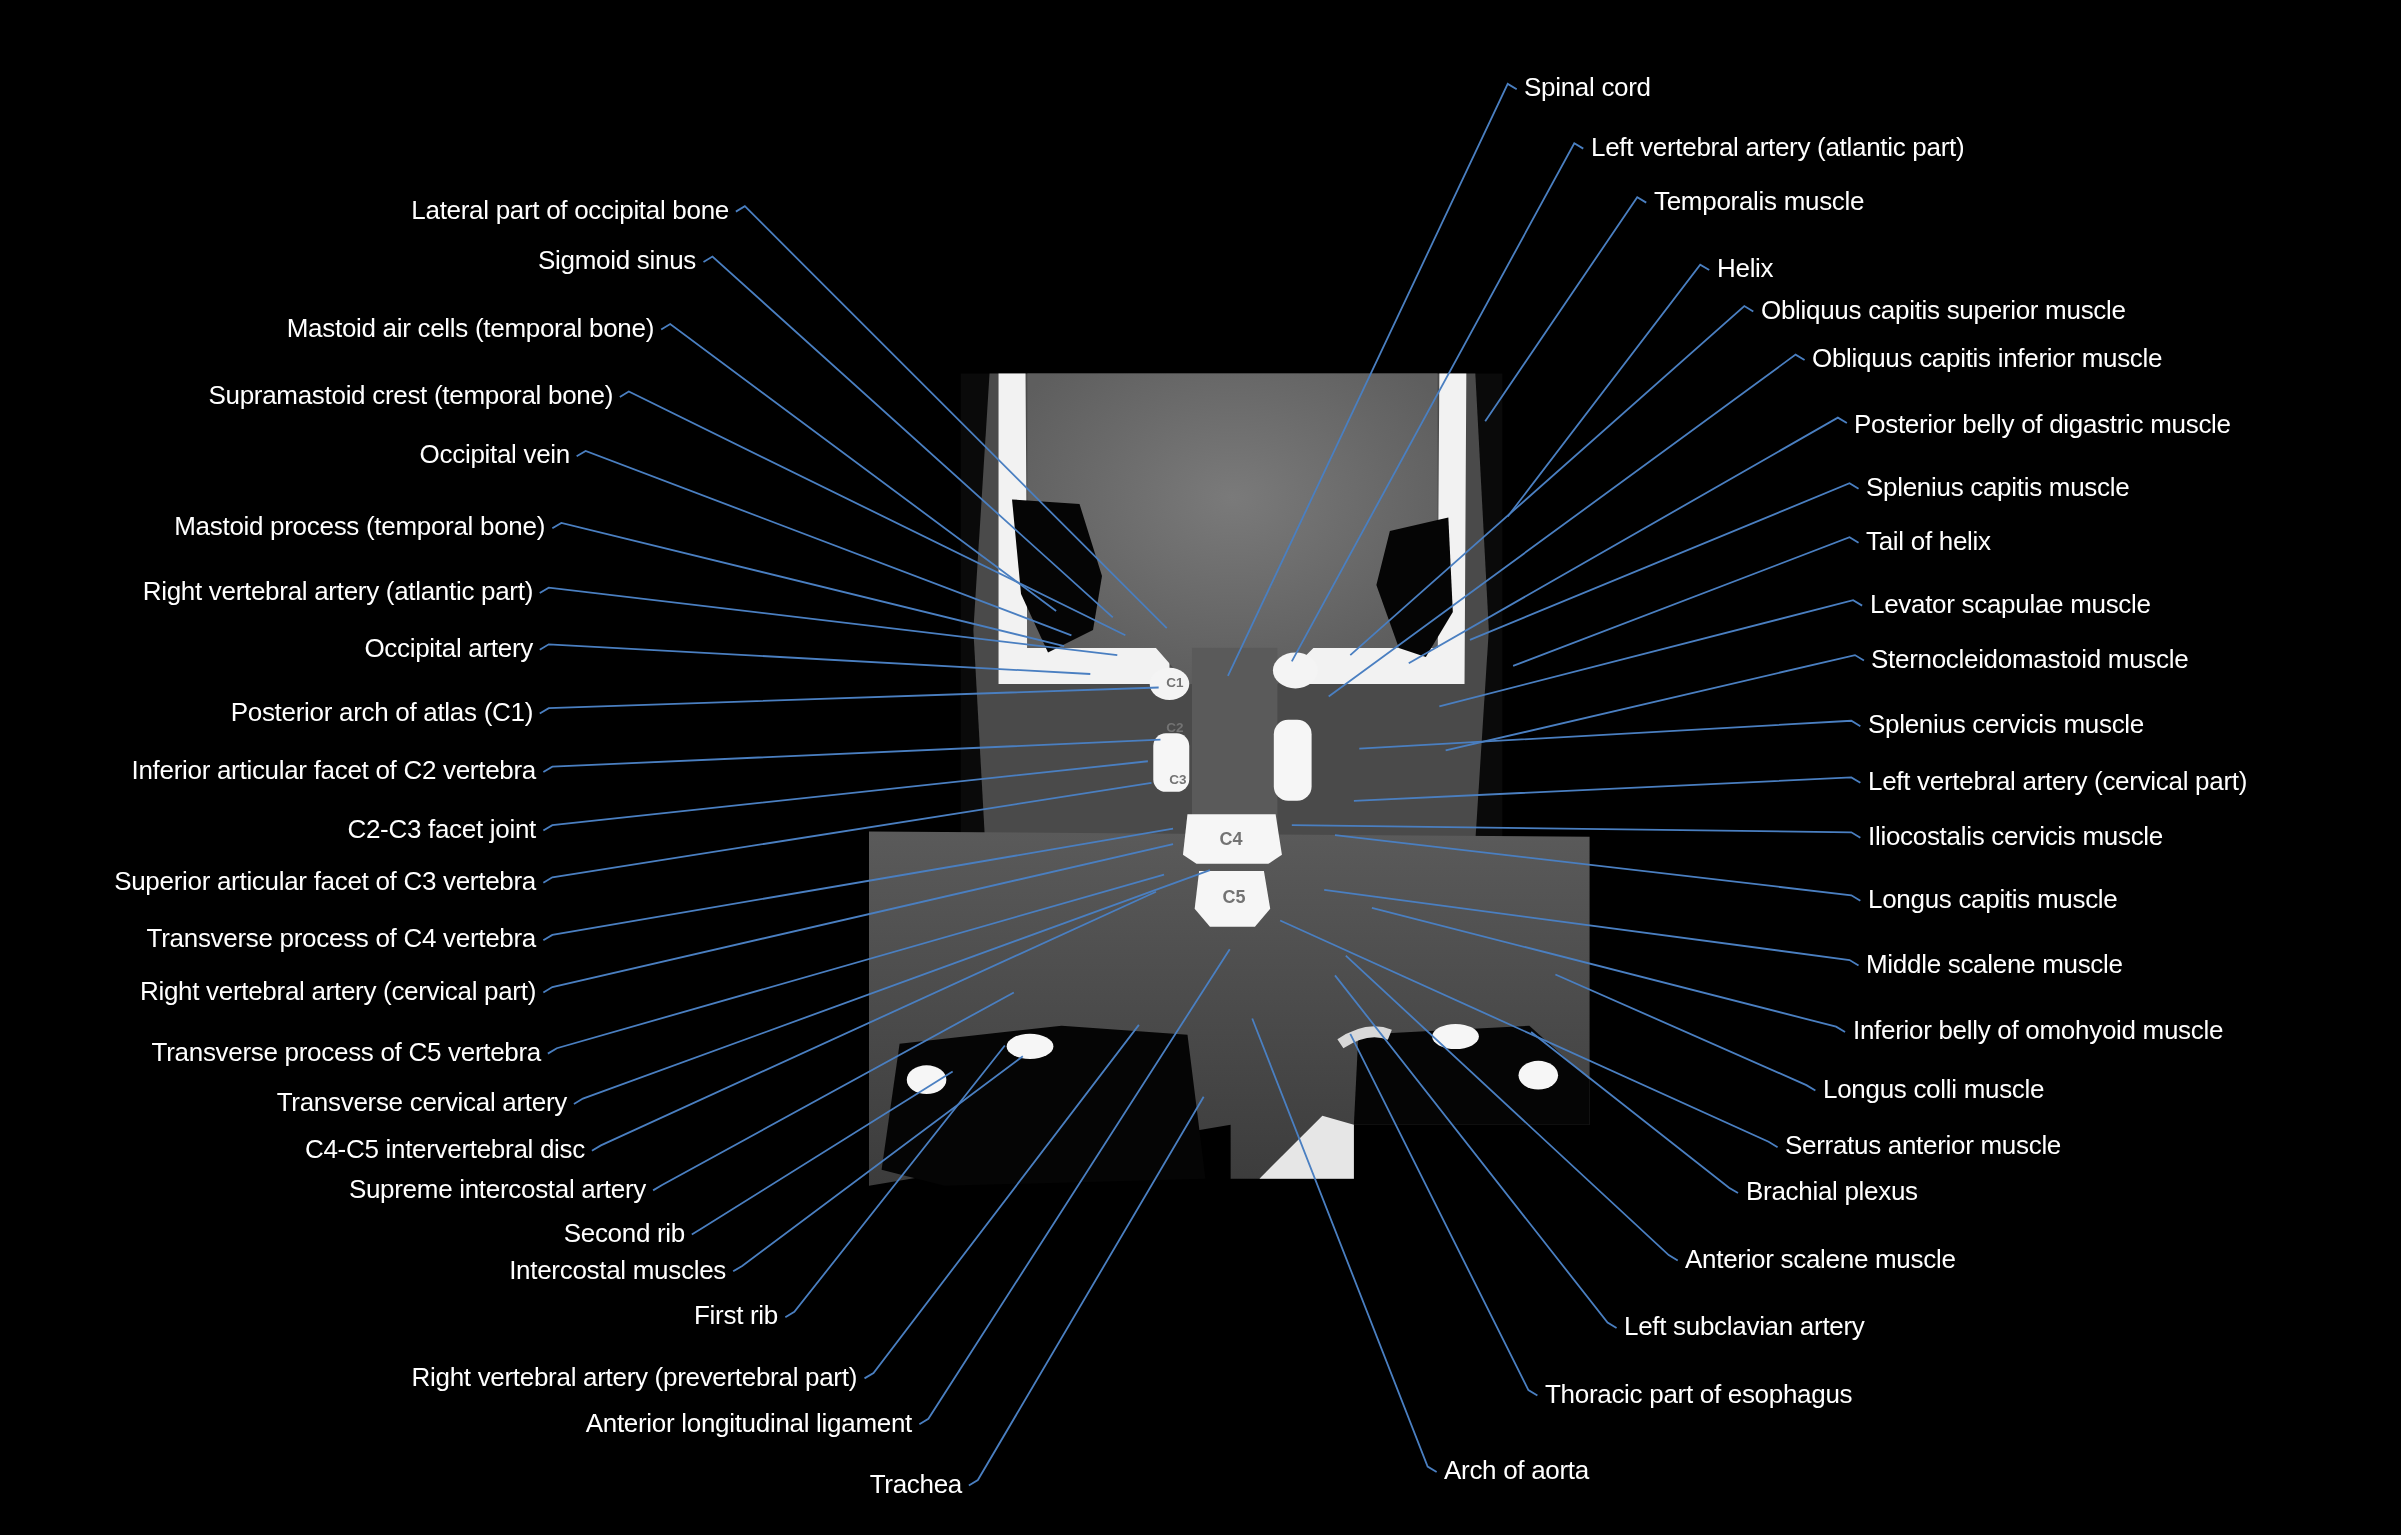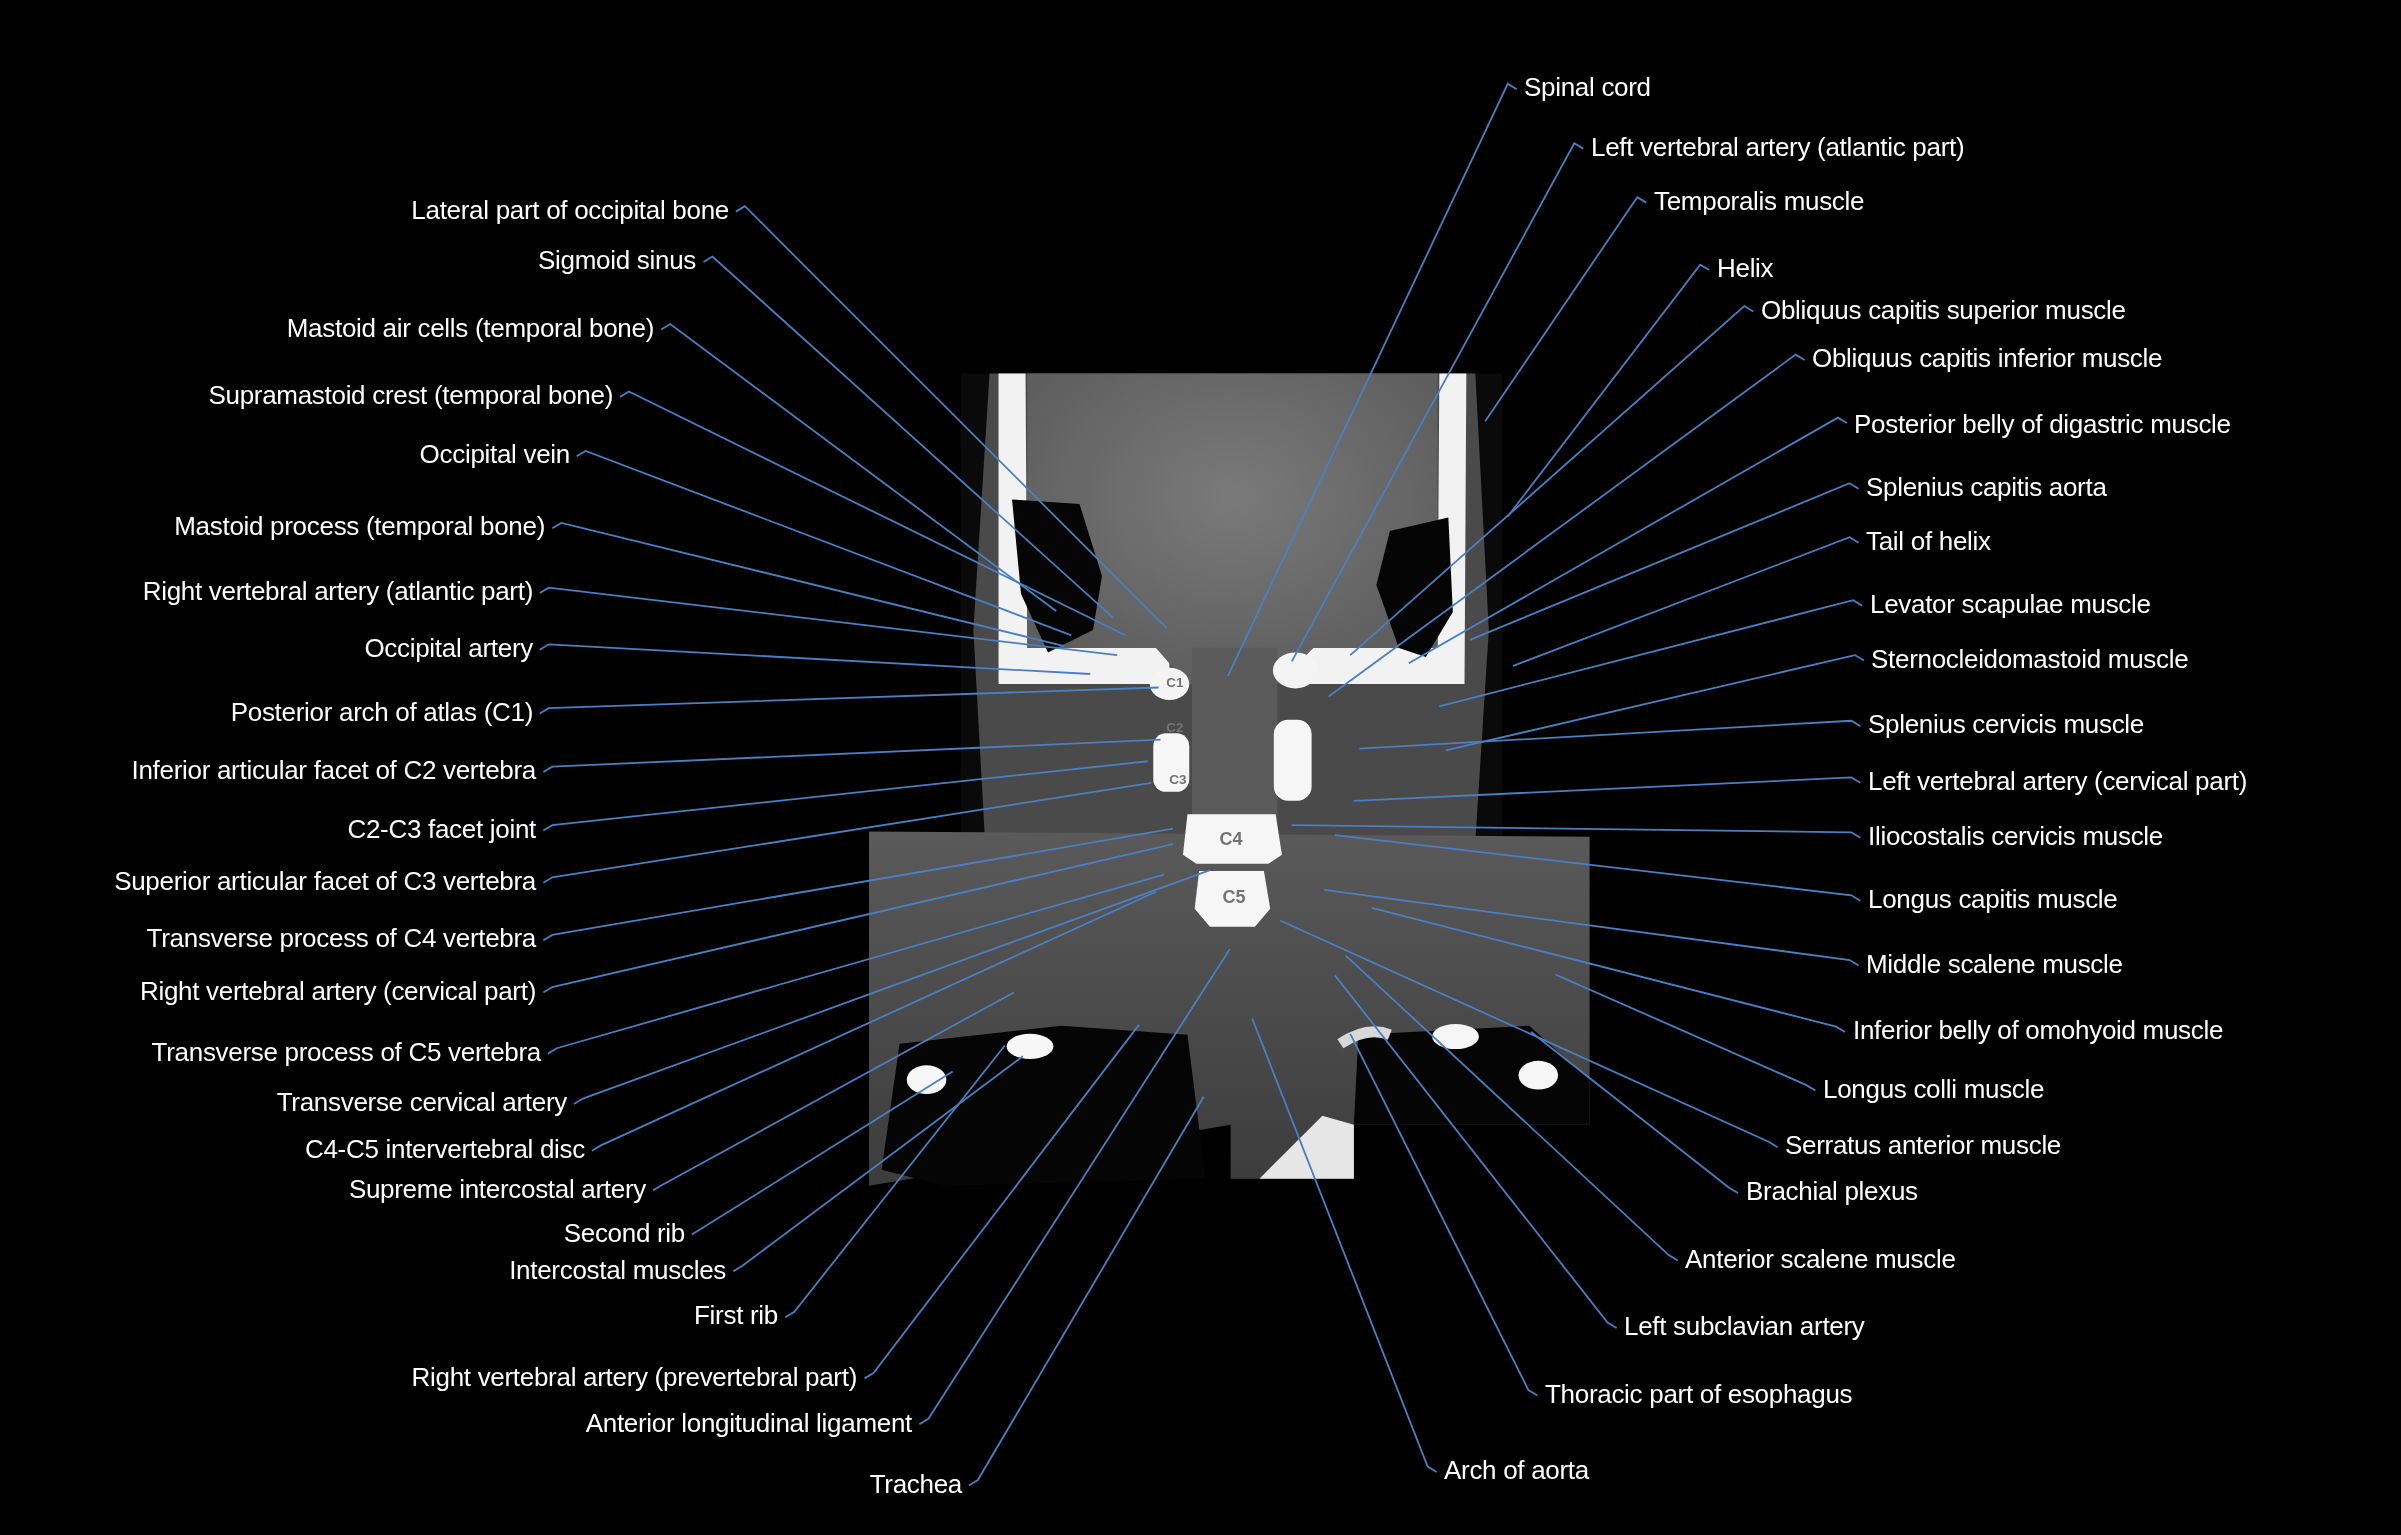--- a/index.html
+++ b/index.html
@@ -154,21 +154,21 @@
       <div class="lbl left" style="left: 962px; top: 1484px;">Trachea</div>
     </div>
   <div id="right-layer">
       <div class="lbl right" style="left: 1524px; top: 87px;">Spinal cord</div>
       <div class="lbl right" style="left: 1591px; top: 147px;">Left vertebral artery (atlantic part)</div>
       <div class="lbl right" style="left: 1654px; top: 201px;">Temporalis muscle</div>
       <div class="lbl right" style="left: 1717px; top: 268px;">Helix</div>
       <div class="lbl right" style="left: 1761px; top: 310px;">Obliquus capitis superior muscle</div>
       <div class="lbl right" style="left: 1812px; top: 358px;">Obliquus capitis inferior muscle</div>
       <div class="lbl right" style="left: 1854px; top: 407px; margin-top: 17px;">Posterior belly of digastric muscle</div>
-      <div class="lbl right" style="left: 1866px; top: 487px;">Splenius capitis aorta</div>
+      <div class="lbl right" style="left: 1866px; top: 487px;">Splenius capitis muscle</div>
       <div class="lbl right" style="left: 1866px; top: 541px;">Tail of helix</div>
       <div class="lbl right" style="left: 1870px; top: 604px;">Levator scapulae muscle</div>
       <div class="lbl right" style="left: 1871px; top: 659px;">Sternocleidomastoid muscle</div>
       <div class="lbl right" style="left: 1868px; top: 724px;">Splenius cervicis muscle</div>
       <div class="lbl right" style="left: 1868px; top: 781px;">Left vertebral artery (cervical part)</div>
       <div class="lbl right" style="left: 1868px; top: 836px;">Iliocostalis cervicis muscle</div>
       <div class="lbl right" style="left: 1868px; top: 899px;">Longus capitis muscle</div>
       <div class="lbl right" style="left: 1866px; top: 964px;">Middle scalene muscle</div>
       <div class="lbl right" style="left: 1853px; top: 1030px;">Inferior belly of omohyoid muscle</div>
       <div class="lbl right" style="left: 1823px; top: 1089px;">Longus colli muscle</div>

